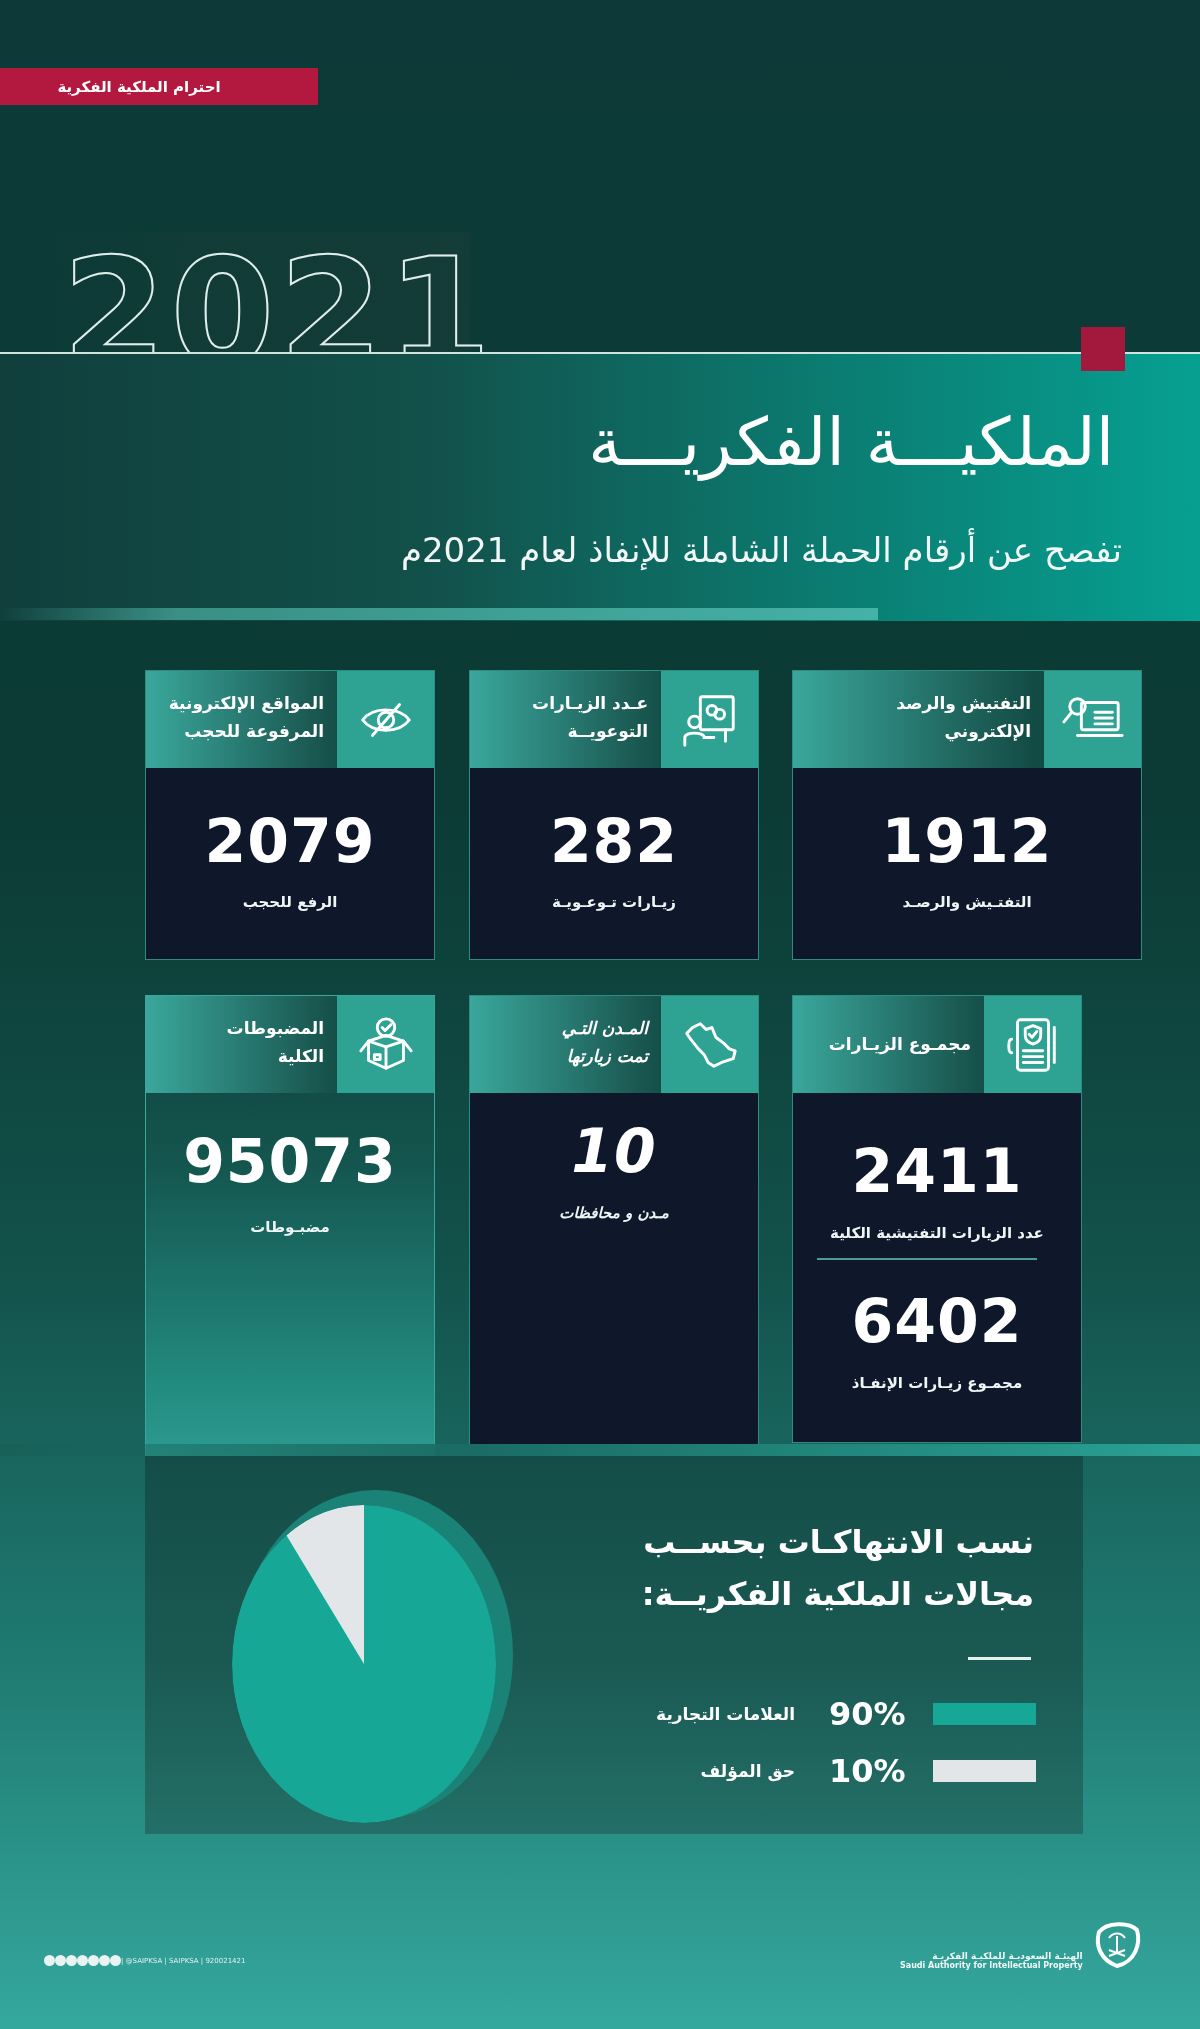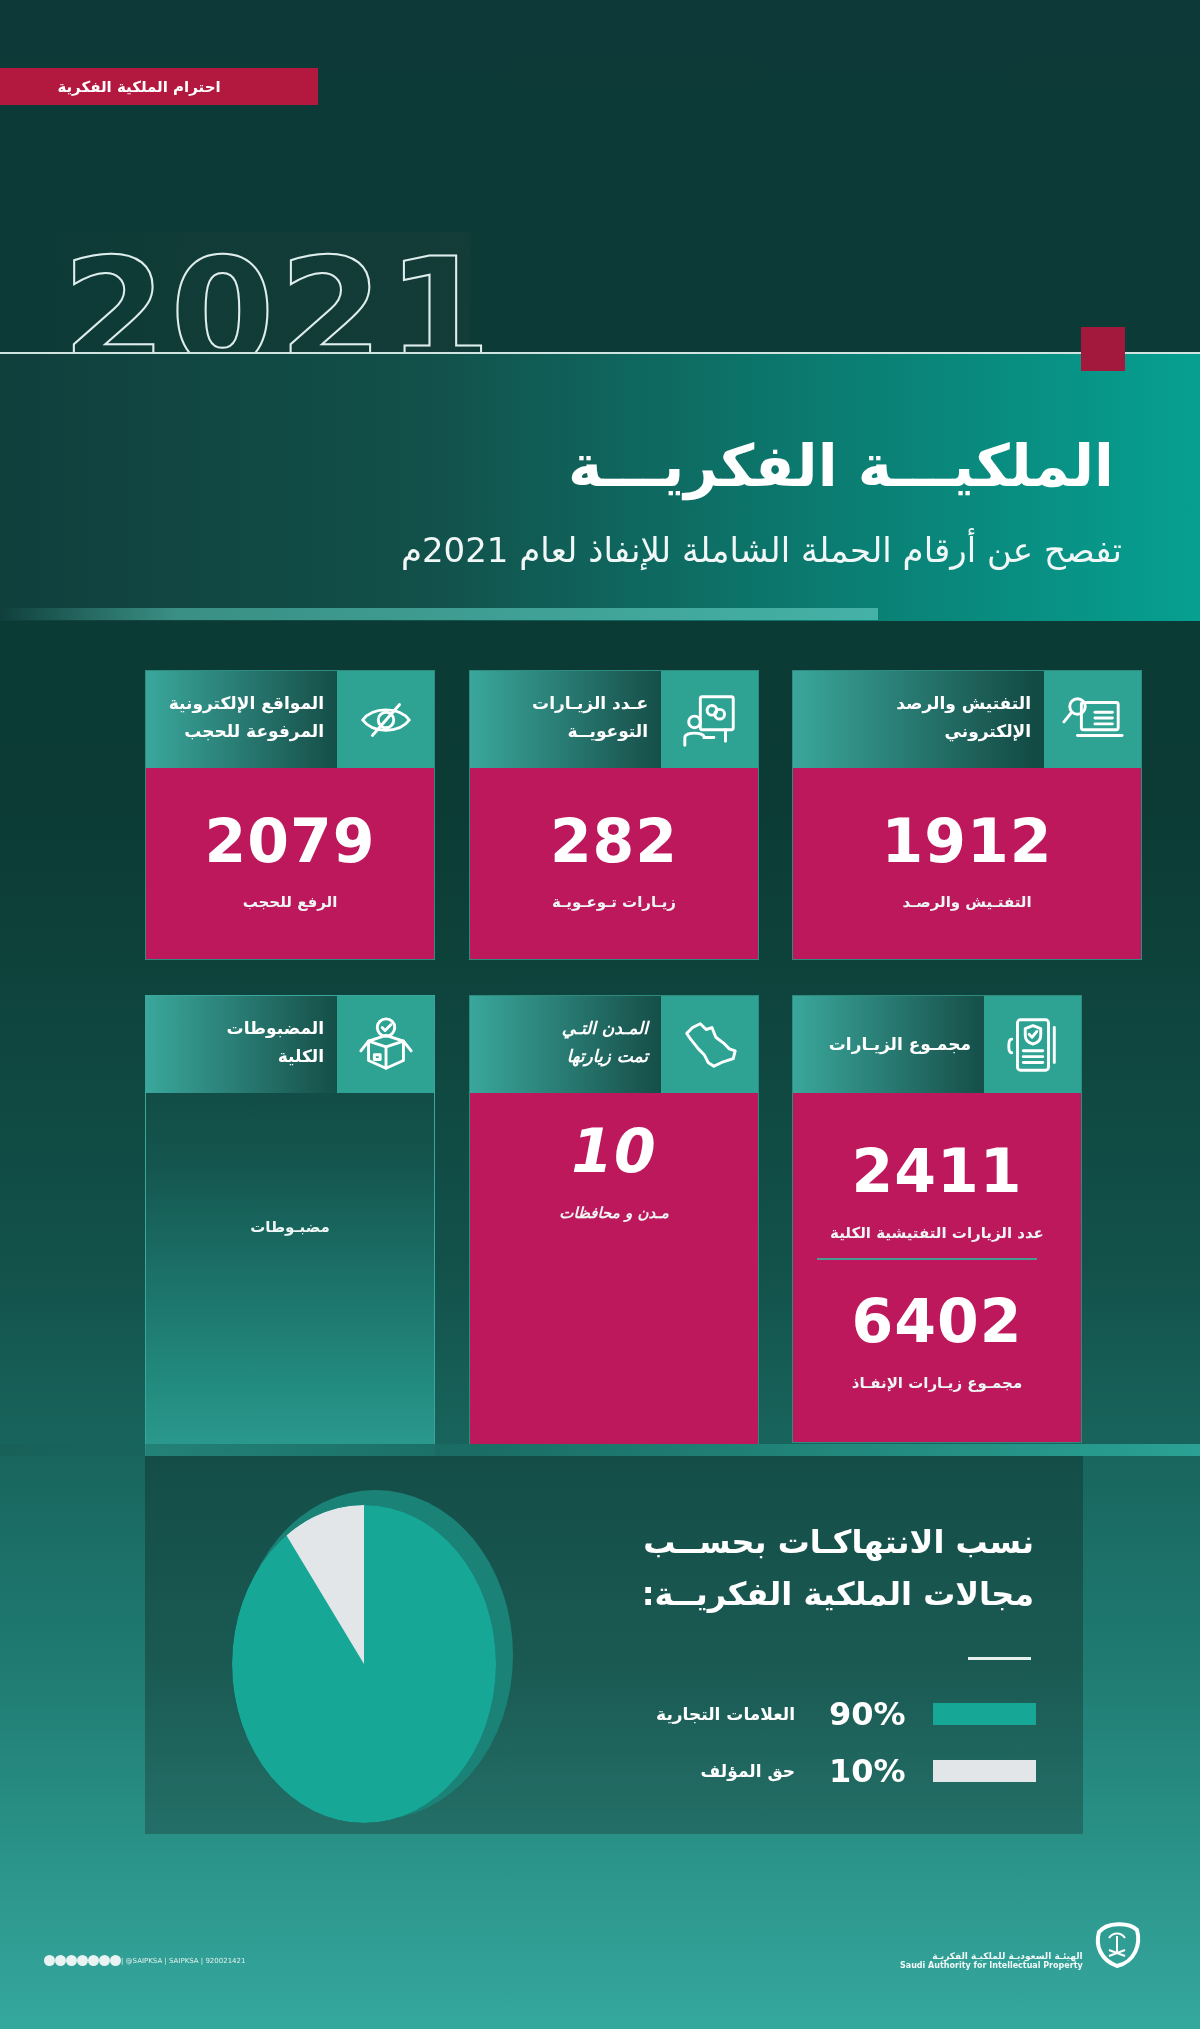--- a/index.html
+++ b/index.html
@@ -40,35 +40,35 @@
   .red-square {
     left: 1081px; top: 327px; width: 44px; height: 44px; background: #a3193d;
   }
 
   
   .hero {
     left: 0; top: 353px; width: 1200px; height: 268px;
     background: linear-gradient(90deg, #103f3c 0%, #12504a 35%, #0b7d72 70%, #06a091 100%);
   }
   .hero-title {
-    right: 86px; top: 432px; font-size: 58px; font-weight: bold; direction: rtl;
+    right: 86px; top: 404px; font-size: 66px; font-weight: normal; direction: rtl;
     letter-spacing: 1px;
   }
   .hero-sub {
     right: 78px; top: 530px; font-size: 34px; direction: rtl; color: #f1f7f6;
   }
   .hero-bar {
     left: 0; top: 608px; width: 878px; height: 12px;
     background: linear-gradient(90deg, rgba(75,180,168,0) 0%, #3a8f84 20%, #45b2a7 100%);
   }
 
   
   .card {
     border: 1.5px solid #2e8b80;
-    background: #be185d;
+    background: #0f172a;
   }
   .card-head {
     position: absolute; left: 0; top: 0; right: 0; height: 97px;
     background: linear-gradient(90deg, #3aa79c 0%, #1c5d56 55%, #124a44 70%);
   }
   .card-icon-box {
     position: absolute; right: 0; top: 0; width: 97px; height: 97px;
     background: #2ea394;
     display: flex; align-items: center; justify-content: center;
   }
@@ -225,20 +225,21 @@
       <line x1="32" y1="34" x2="32" y2="56"></line>
       <line x1="14" y1="28" x2="6" y2="38"></line>
       <line x1="50" y1="28" x2="58" y2="38"></line>
       <rect x="20" y="42" width="6" height="5"></rect>
     </svg>
   </div>
   <div class="card-title">
     <div>المضبوطات</div>
     <div>الكلية</div>
   </div>
+  <div class="card-value" style="top:130px;">95073</div>
   <div class="card-label" style="top:222px;">مضبـوطات</div>
 </div>
 
 <div class="abs card" style="left:469px; top:995px; width:290px; height:544px;font-style:italic;">
   <div class="card-head"></div>
   <div class="card-icon-box">
     <svg viewBox="0 0 64 64" fill="none" stroke="#fff" stroke-width="3" stroke-linejoin="round">
       <path d="M14 14 L22 10 L28 16 L34 14 L38 24 L46 30 L52 36 L58 38 L56 46 L44 50 L36 54 L30 50 L26 42 L20 36 L12 26 L8 20 Z"></path>
     </svg>
   </div>

